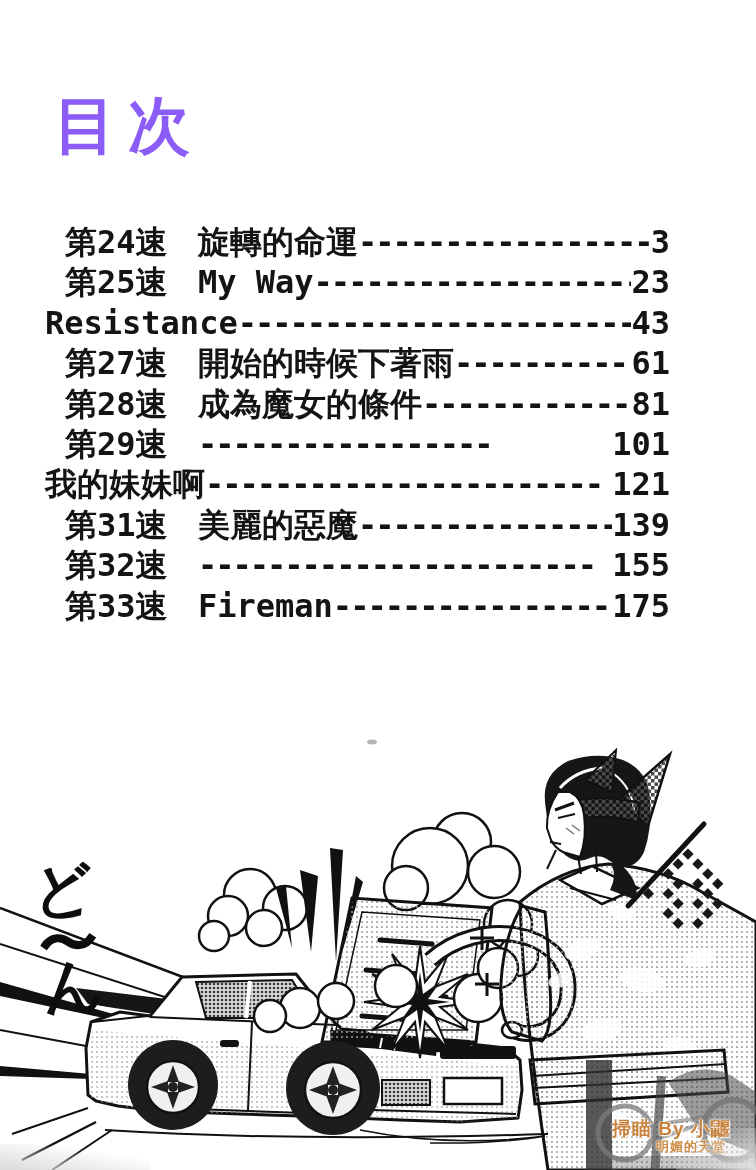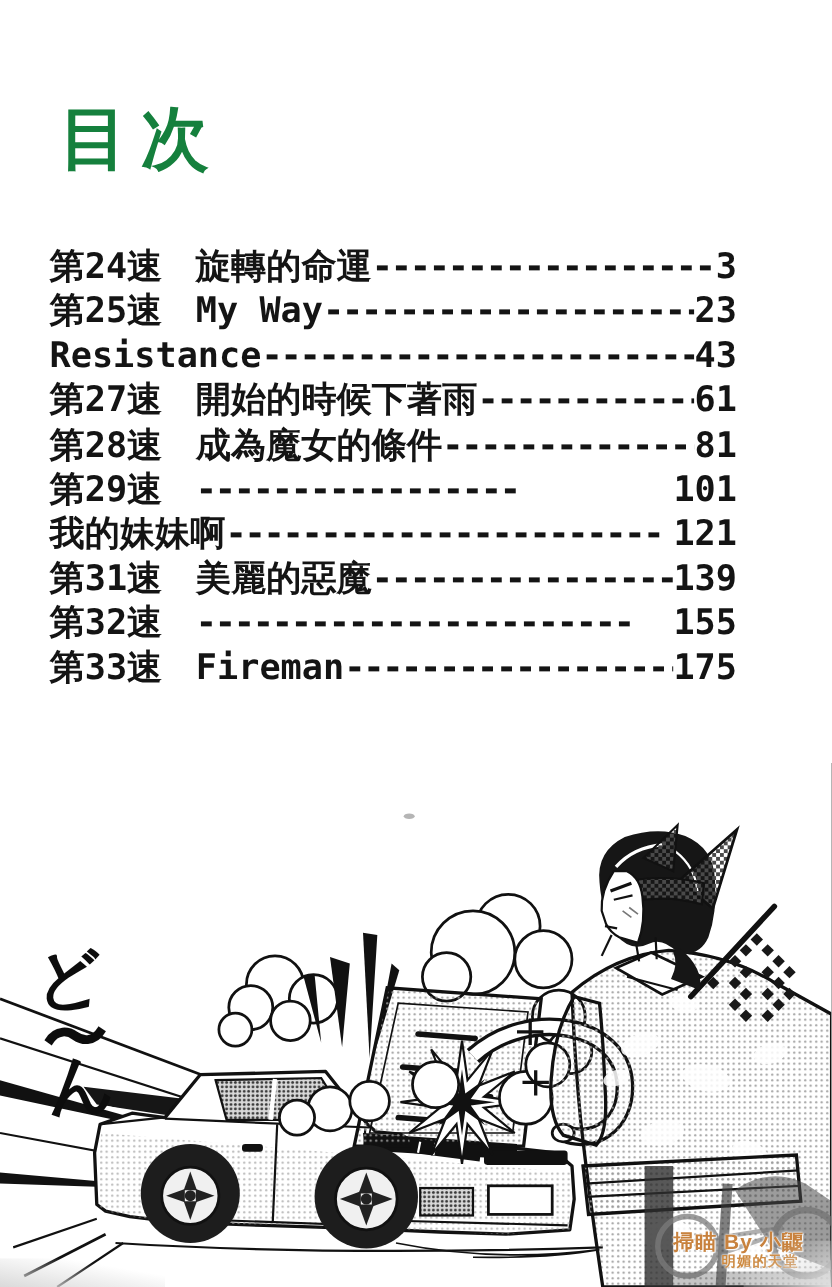--- a/index.html
+++ b/index.html
@@ -1,26 +1,26 @@
 <!DOCTYPE html>
 <html><head>
 <meta charset="utf-8">
 <style>
   html,body{margin:0;padding:0;background:#777;}
   #page{position:relative;width:756px;height:1170px;background:#ffffff;overflow:hidden;
         font-family:"Liberation Sans","DejaVu Sans",sans-serif;color:#111;}
   
   #title{position:absolute;left:54px;top:84px;font-size:62px;font-weight:800;
-         letter-spacing:12px;color:#15803d;}
+         letter-spacing:12px;color:#8b5cf6;}
   
   #toc{position:absolute;left:45px;top:222px;width:625px;}
   .toc-row{display:flex;align-items:baseline;height:40.4px;line-height:40.4px;
            font-family:"DejaVu Sans Mono","Liberation Sans",sans-serif;
            font-size:32px;font-weight:600;white-space:nowrap;color:#141414;}
-  .toc-row .ch{flex:0 0 133px;}
+  .toc-row .ch{flex:0 0 133px;margin-left:20px;}
   .toc-row .ti{flex:0 0 auto;}
   .toc-row .leader{flex:1 1 auto;overflow:hidden;letter-spacing:-2px;}
   .toc-row .pg{flex:0 0 auto;text-align:right;}
   
   #illu{position:absolute;left:0;top:730px;width:756px;height:440px;}
   #sfx{position:absolute;left:24px;top:818px;writing-mode:vertical-rl;
        font-size:60px;font-weight:900;letter-spacing:16px;color:#0d0d0d;
        transform:rotate(-6deg);font-family:"Liberation Sans","DejaVu Sans",sans-serif;}
   
   #wm1{position:absolute;left:612px;top:1116px;font-size:19px;font-weight:700;

